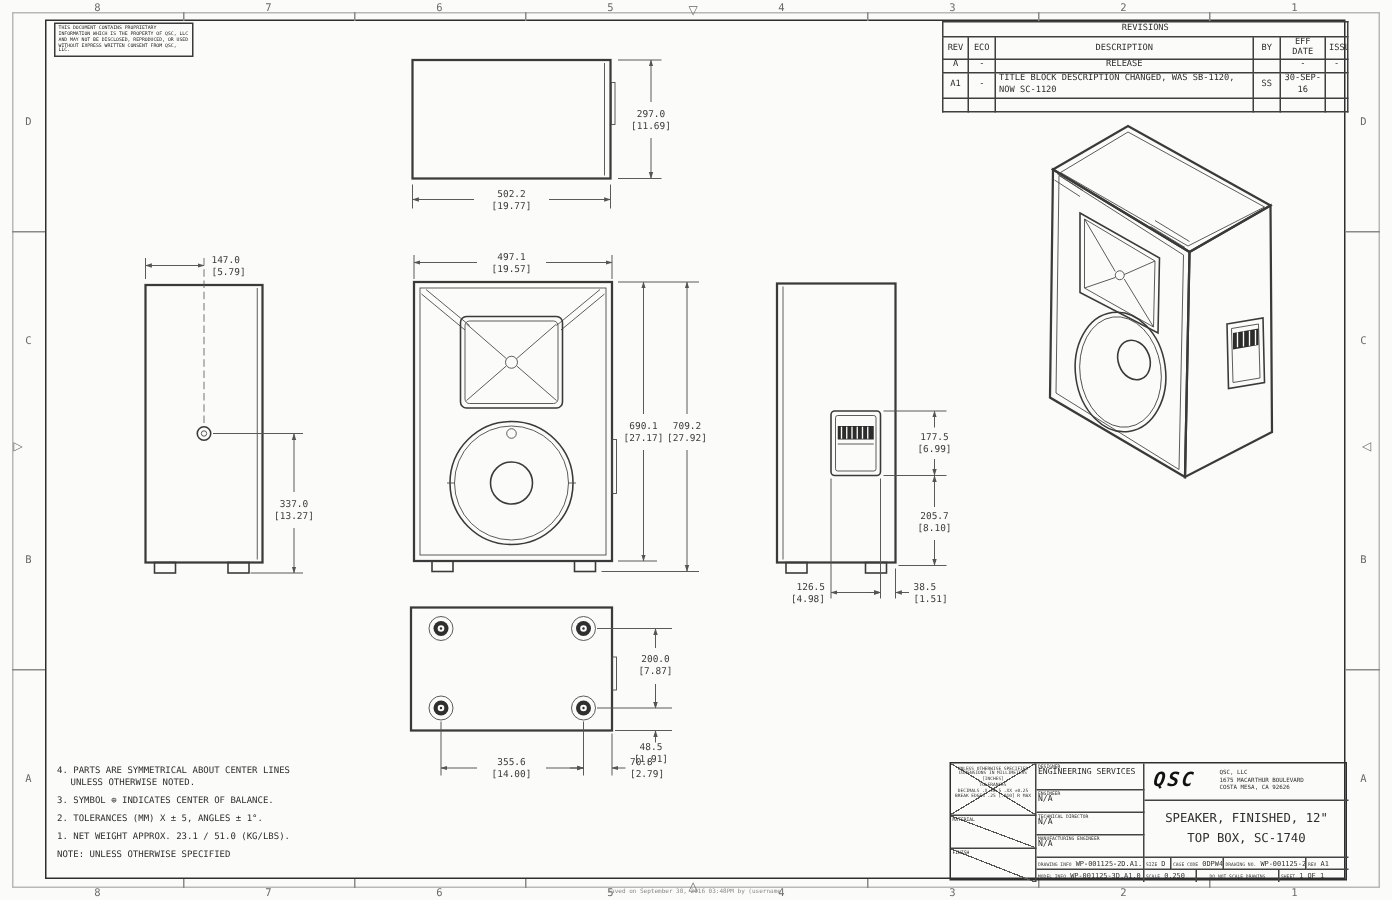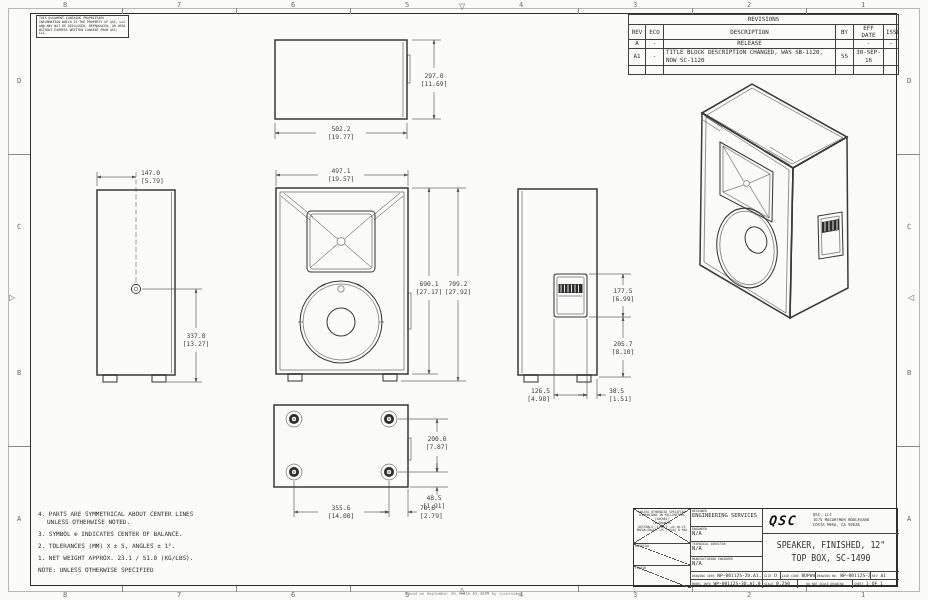--- a/index.html
+++ b/index.html
@@ -423,21 +423,21 @@
       <div class="abs" id="logo" style="left:0;top:0;width:46px;height:25px">QSC</div>
       <div class="abs addr" style="left:50px;top:0">
         <div>QSC, LLC</div>
         <div>1675 MACARTHUR BOULEVARD</div>
         <div>COSTA MESA, CA  92626</div>
       </div>
     </div>
 
     <div class="tbc ttl" style="left:129px;top:25px;width:136px;height:38px;border-right:none;padding-top:5px">
       <div>SPEAKER, FINISHED, 12"</div>
-      <div>TOP BOX, SC-1490</div>
+      <div>TOP BOX, SC-1740</div>
     </div>
 
     <div class="tbc inl" style="left:129px;top:63px;width:18px;height:8px">
       <span class="l">SIZE</span> <span>D</span>
     </div>
     <div class="tbc inl" style="left:147px;top:63px;width:35px;height:8px">
       <span class="l">CAGE CODE</span> <span>0DPW4</span>
     </div>
     <div class="tbc inl" style="left:182px;top:63px;width:55px;height:8px">
       <span class="l">DRAWING NO.</span> <span>WP-001125-2D</span>

